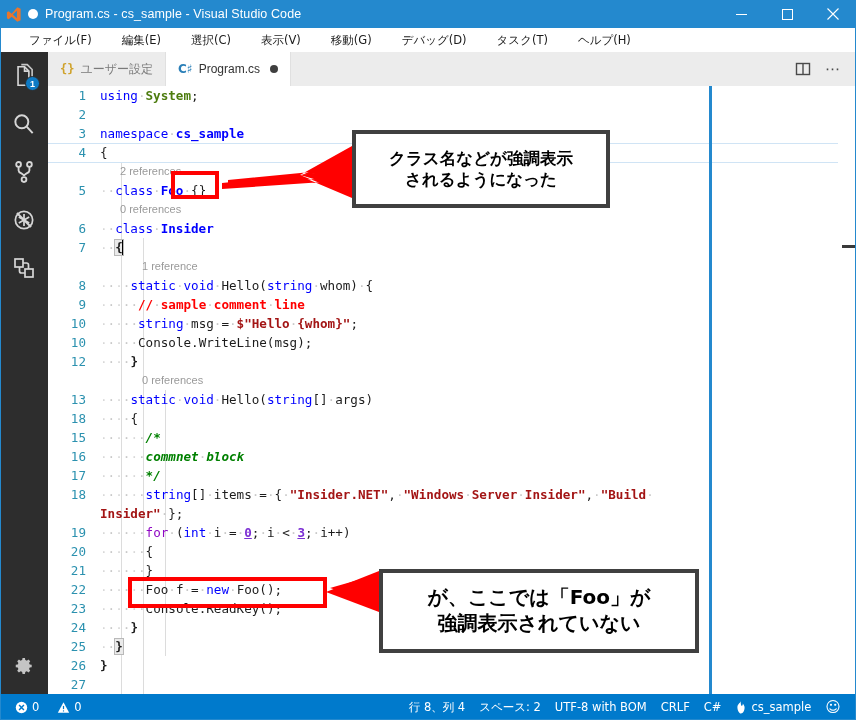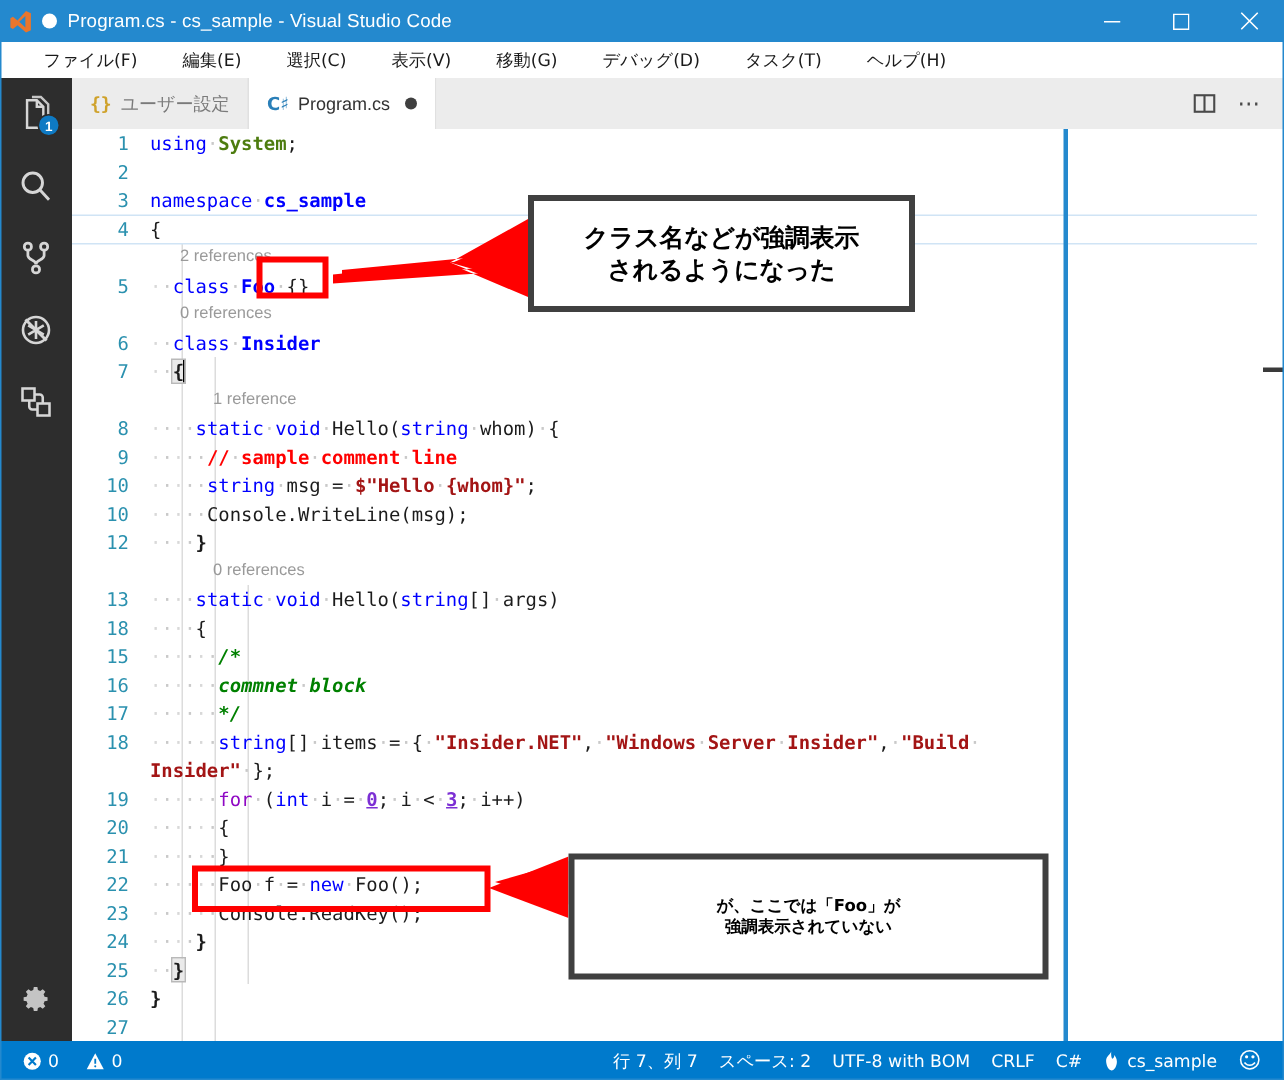--- a/index.html
+++ b/index.html
@@ -154,21 +154,21 @@
   .sb-icon{ display:flex; align-items:center; }
 
   
   .callout{
     position:absolute; background:#fff; border:4px solid #404040;
     display:flex; align-items:center; justify-content:center; text-align:center;
     font-family:"DejaVu Sans", sans-serif; font-weight:bold; color:#000;
     line-height:1.28; z-index:40;
   }
   #callout-1{ left:352px; top:130px; width:258px; height:78px; font-size:16.5px; }
-  #callout-2{ left:379px; top:569px; width:320px; height:84px; font-size:11px; }
+  #callout-2{ left:379px; top:569px; width:320px; height:84px; font-size:20px; }
 
   .hl-box{
     position:absolute; border:4px solid #ff0000; z-index:41; background:transparent;
   }
   #hl-foo{ left:171px; top:171px; width:48px; height:28px; }
   #hl-line23{ left:128px; top:577px; width:199px; height:31px; }
 
   .arrow-svg{ position:absolute; left:0; top:0; width:856px; height:720px; z-index:39; pointer-events:none; }
 
   
@@ -458,21 +458,21 @@
               <path d="M8 1.5 15 14.5H1z" fill="#ffffff"></path>
               <path d="M8 6v4" stroke="#007acc" stroke-width="1.5"></path>
               <circle cx="8" cy="12.2" r="0.85" fill="#007acc"></circle>
             </svg>
         </span>
         <span>0</span>
       </div>
     </div>
 
     <div class="sb-right">
-      <div class="sb-item">行 7、列 7</div>
+      <div class="sb-item">行 8、列 4</div>
       <div class="sb-item">スペース: 2</div>
       <div class="sb-item">UTF-8 with BOM</div>
       <div class="sb-item">CRLF</div>
       <div class="sb-item">C#</div>
       <div class="sb-item">
         <span class="sb-icon">
           <svg width="12" height="14" viewBox="0 0 12 14">
             <path d="M6 0C6 3 2.4 3.6 2.4 7.2 2.4 10 4 13.6 6 13.6s3.6-3 3.6-6c0-2-1.2-3.4-1.8-4.2.2 1.4-.6 2.4-1.2 2.4S5.4 2.4 6 0z" fill="#ffffff"></path>
           </svg>
         </span>

